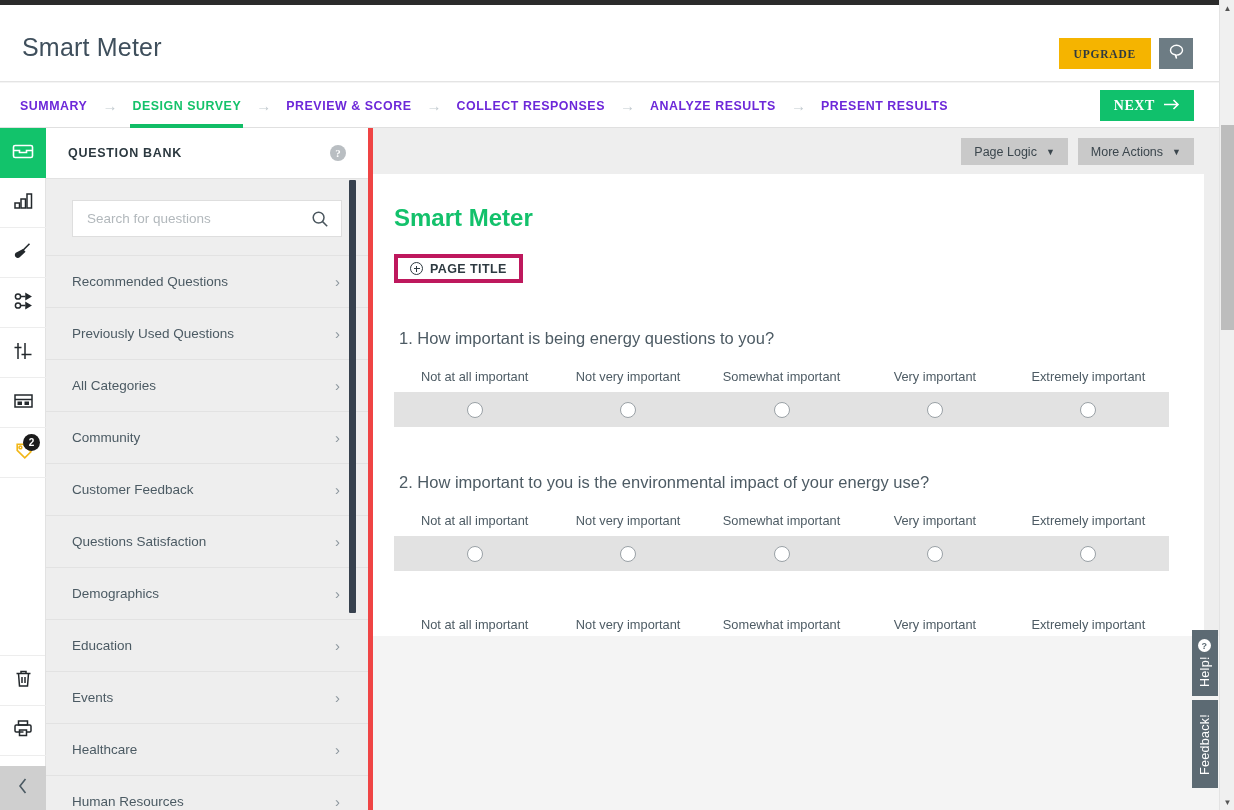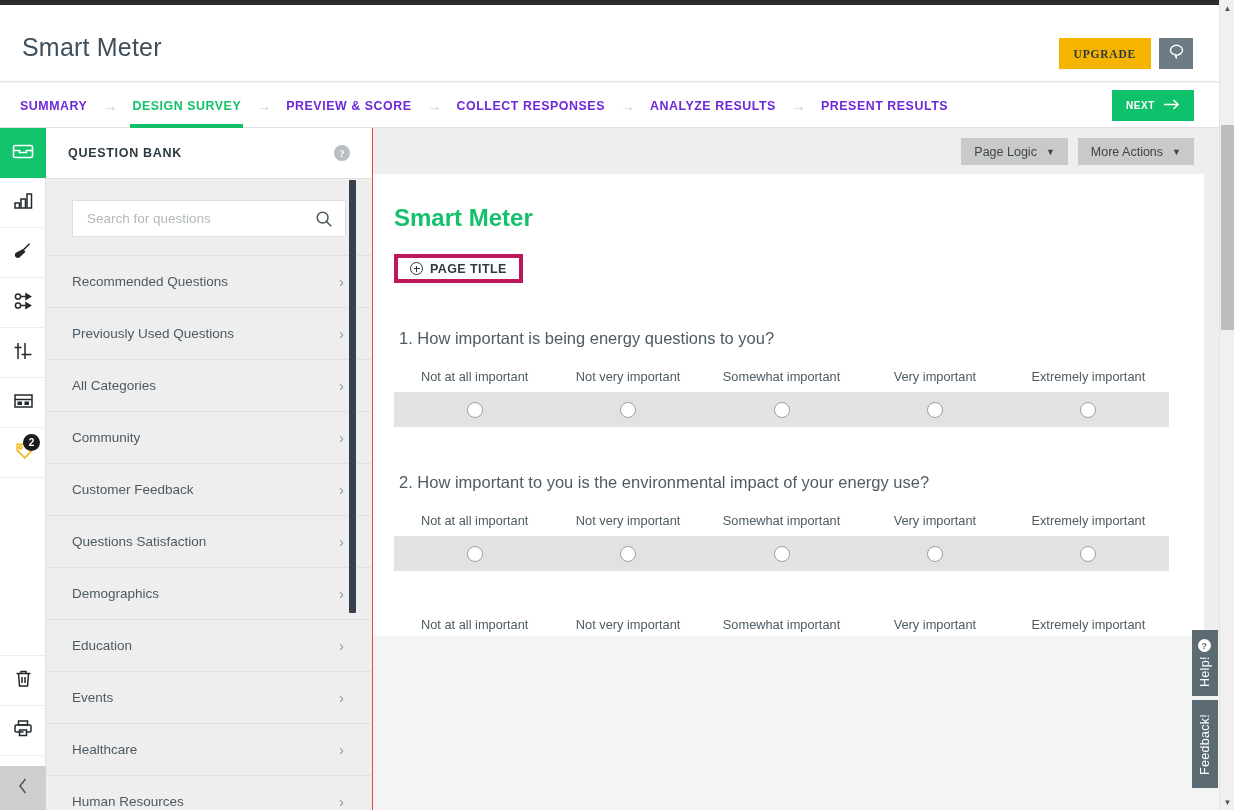--- a/index.html
+++ b/index.html
@@ -81,23 +81,23 @@
     height: 4px; background: #11bd66;
   }
   .nav-arrow {
     color: #c3cbd0; font-size: 15px;
     margin: 0 13px; user-select: none;
   }
   .btn-next {
     position: absolute; right: 25px; top: 7px;
     background: #10c16c; color: #fff; border: none;
     height: 31px; padding: 0 14px;
-    font-size: 10px; font-weight: 700; letter-spacing: .6px;
+    font-size: 14px; font-weight: 700; letter-spacing: .6px;
     display: flex; align-items: center; gap: 8px;
-    font-family: Liberation Sans, sans-serif;
+    font-family: Liberation Serif, serif;
     cursor: pointer;
   }
 
   
   .rail {
     position: absolute; top: 128px; left: 0;
     width: 46px; height: 682px;
     background: #ffffff;
     border-right: 1px solid #e2e2e2;
   }
@@ -122,21 +122,21 @@
     width: 46px; height: 44px; background: #cfcfcf;
     display: flex; align-items: center; justify-content: center;
     cursor: pointer; color: #4b5a63;
   }
 
   
   .qbank {
     position: absolute; top: 128px; left: 46px;
     width: 327px; height: 682px;
     background: #eeeeee;
-    border-right: 1px solid #ef4444;
+    border-right: 5px solid #ef4444;
   }
   .qbank-header {
     height: 51px; background: #ffffff;
     border-bottom: 1px solid #e2e2e2;
     display: flex; align-items: center;
     padding: 0 22px; justify-content: space-between;
   }
   .qbank-title {
     font-size: 12.5px; font-weight: 700; letter-spacing: .7px;
     color: #2c3940;

